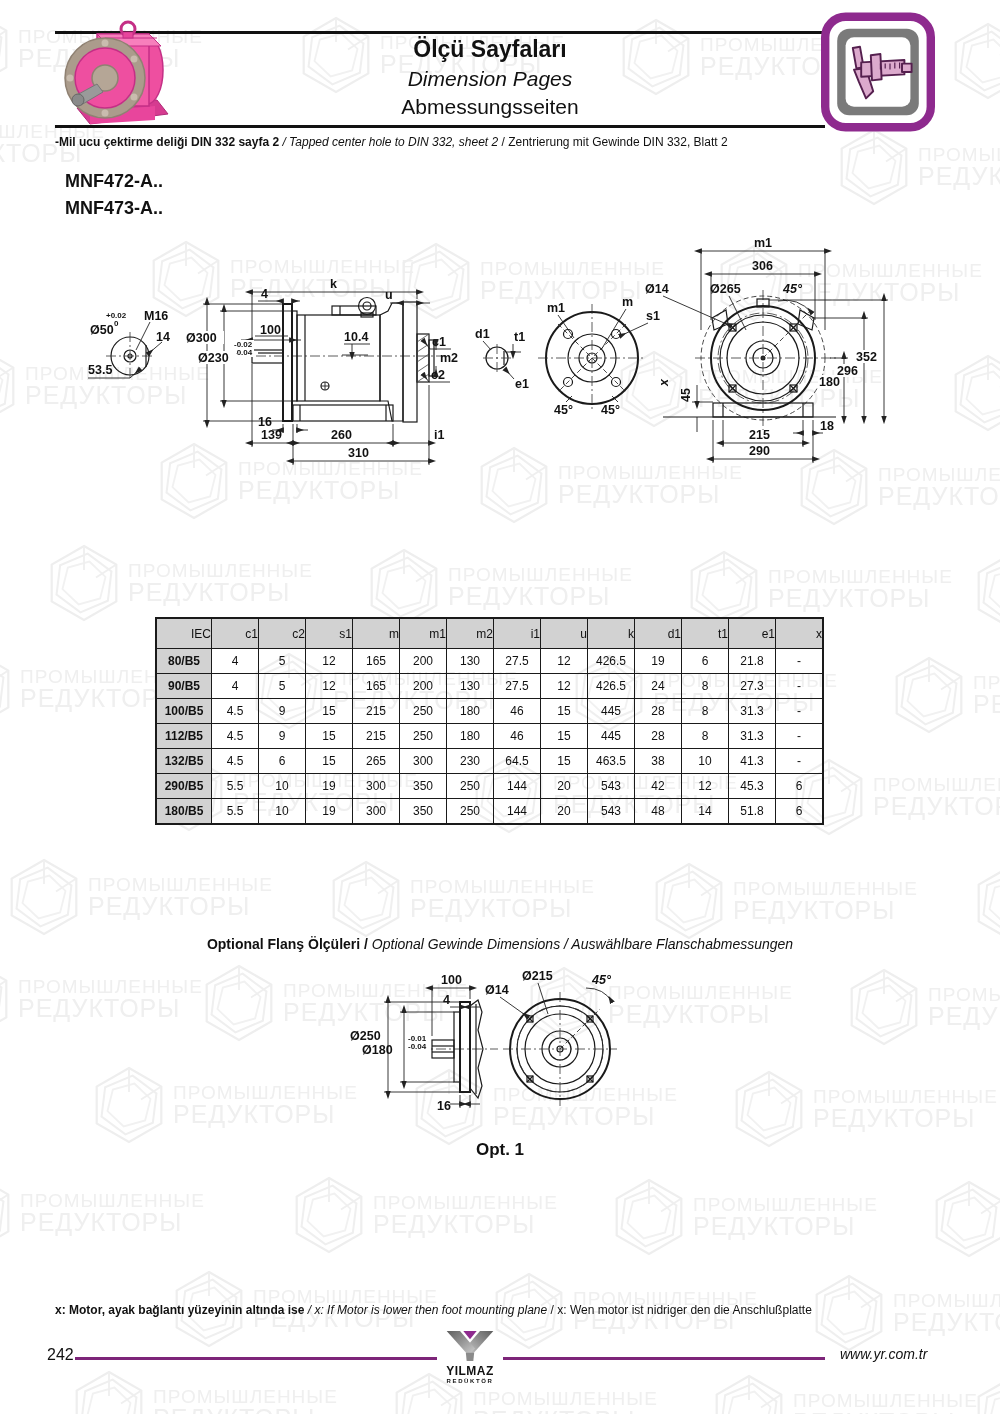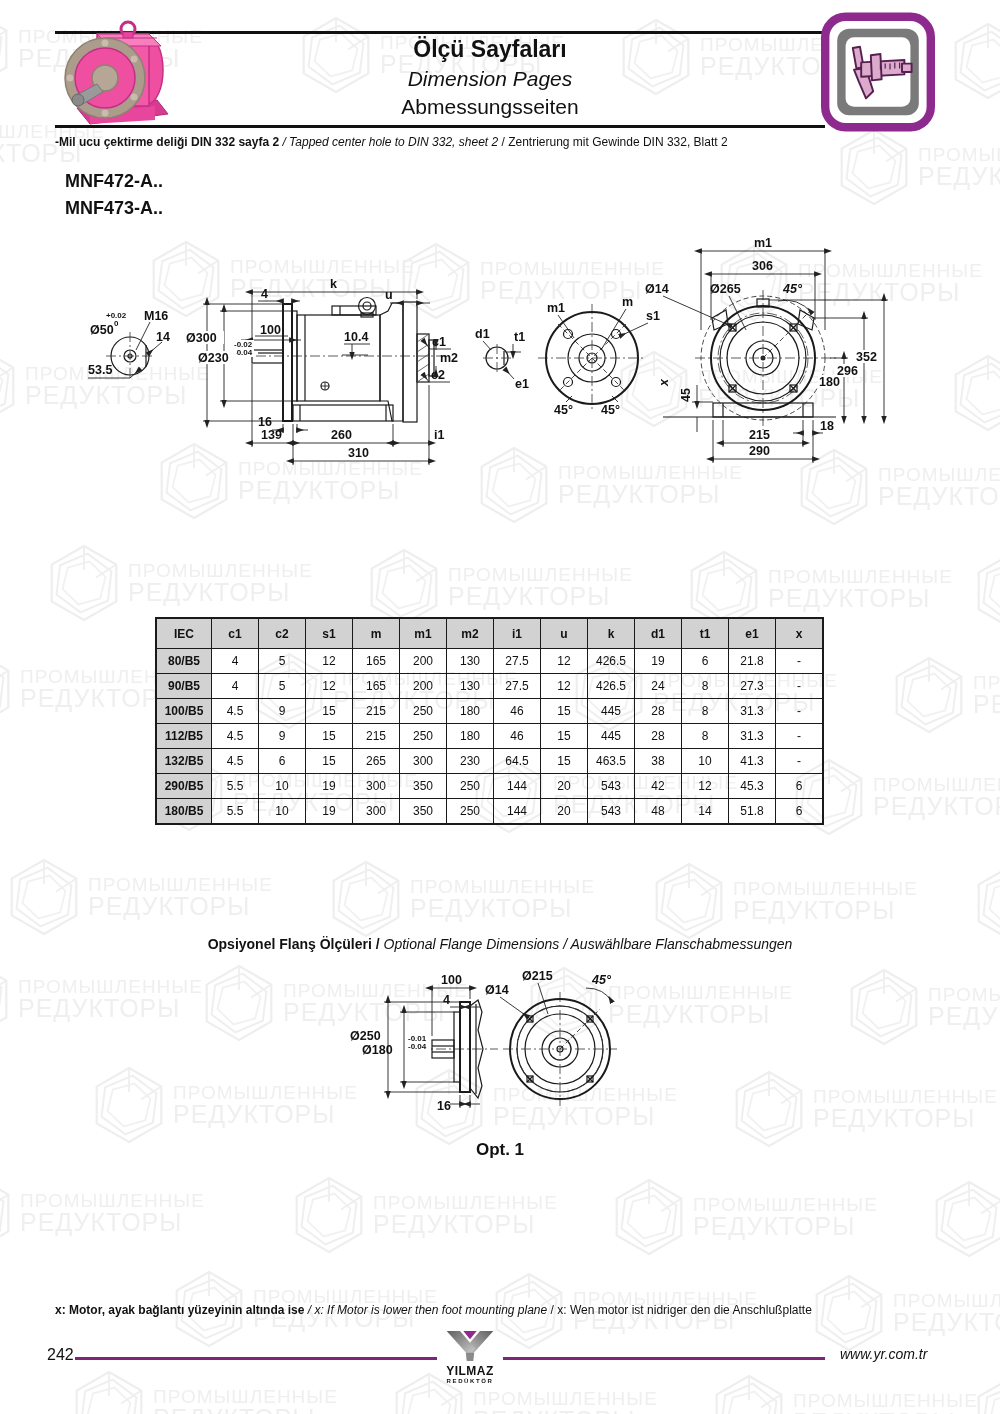--- a/index.html
+++ b/index.html
@@ -32,21 +32,21 @@
   .ob{stroke:#1a1a1a;fill:none;stroke-width:2;}
   .dl{stroke:#222;fill:none;stroke-width:0.9;}
   .cl{stroke:#333;fill:none;stroke-width:0.8;stroke-dasharray:10 3 2 3;}
   .dash{stroke:#333;fill:none;stroke-width:0.9;stroke-dasharray:5 3;}
   .wbg{fill:#ffffff;}
   
   .tblwrap{position:absolute;left:155px;top:617px;z-index:2;}
   table.dims{border-collapse:collapse;table-layout:fixed;}
   table.dims th,table.dims td{border:1px solid #1a1a1a;text-align:center;font-size:12px;
       height:24px;padding:0;width:46px;}
-  table.dims th{background:#d2d2d2;font-weight:bold;height:29px;}
+  table.dims th{background:#d2d2d2;font-weight:normal;height:29px;text-align:right;}
   table.dims td.rowhead{background:#d2d2d2;font-weight:bold;width:54px;}
   table.dims{border:2px solid #1a1a1a;}
   
   .opt-title{position:absolute;left:0;top:936px;width:1000px;text-align:center;font-size:14px;z-index:2;}
   .opt-caption{position:absolute;left:400px;top:1140px;width:200px;text-align:center;
       font-size:17px;font-weight:bold;z-index:2;}
   
   .fnote{position:absolute;left:55px;top:1303px;font-size:12px;z-index:2;white-space:nowrap;}
   .pageno{position:absolute;left:47px;top:1346px;font-size:16px;z-index:2;}
   .prule{position:absolute;top:1357px;height:3px;background:#7d2579;z-index:2;}
@@ -986,23 +986,23 @@
             <td>48</td>
             <td>14</td>
             <td>51.8</td>
             <td>6</td>
           </tr>
         </tbody>
       </table>
   </div>
 
   <div class="opt-title">
-    <span class="b">Opsiyonel Flanş Ölçüleri</span>
+    <span class="b">Optional Flanş Ölçüleri</span>
     <span class="b"> / </span>
-    <span class="i">Optional Flange Dimensions</span>
+    <span class="i">Optional Gewinde Dimensions</span>
     <span class="i"> / </span>
     <span class="i">Auswählbare Flanschabmessungen</span>
   </div>
 
   <svg class="draw" style="top:958px;" width="1000" height="210" viewBox="0 958 1000 210">
     <defs>
       <marker id="br" markerWidth="9" markerHeight="8" refX="8" refY="4" orient="auto">
         <polygon points="0,4 9,1 9,7" fill="#222"></polygon>
       </marker>
       <marker id="br2" markerWidth="9" markerHeight="8" refX="1" refY="4" orient="auto">

